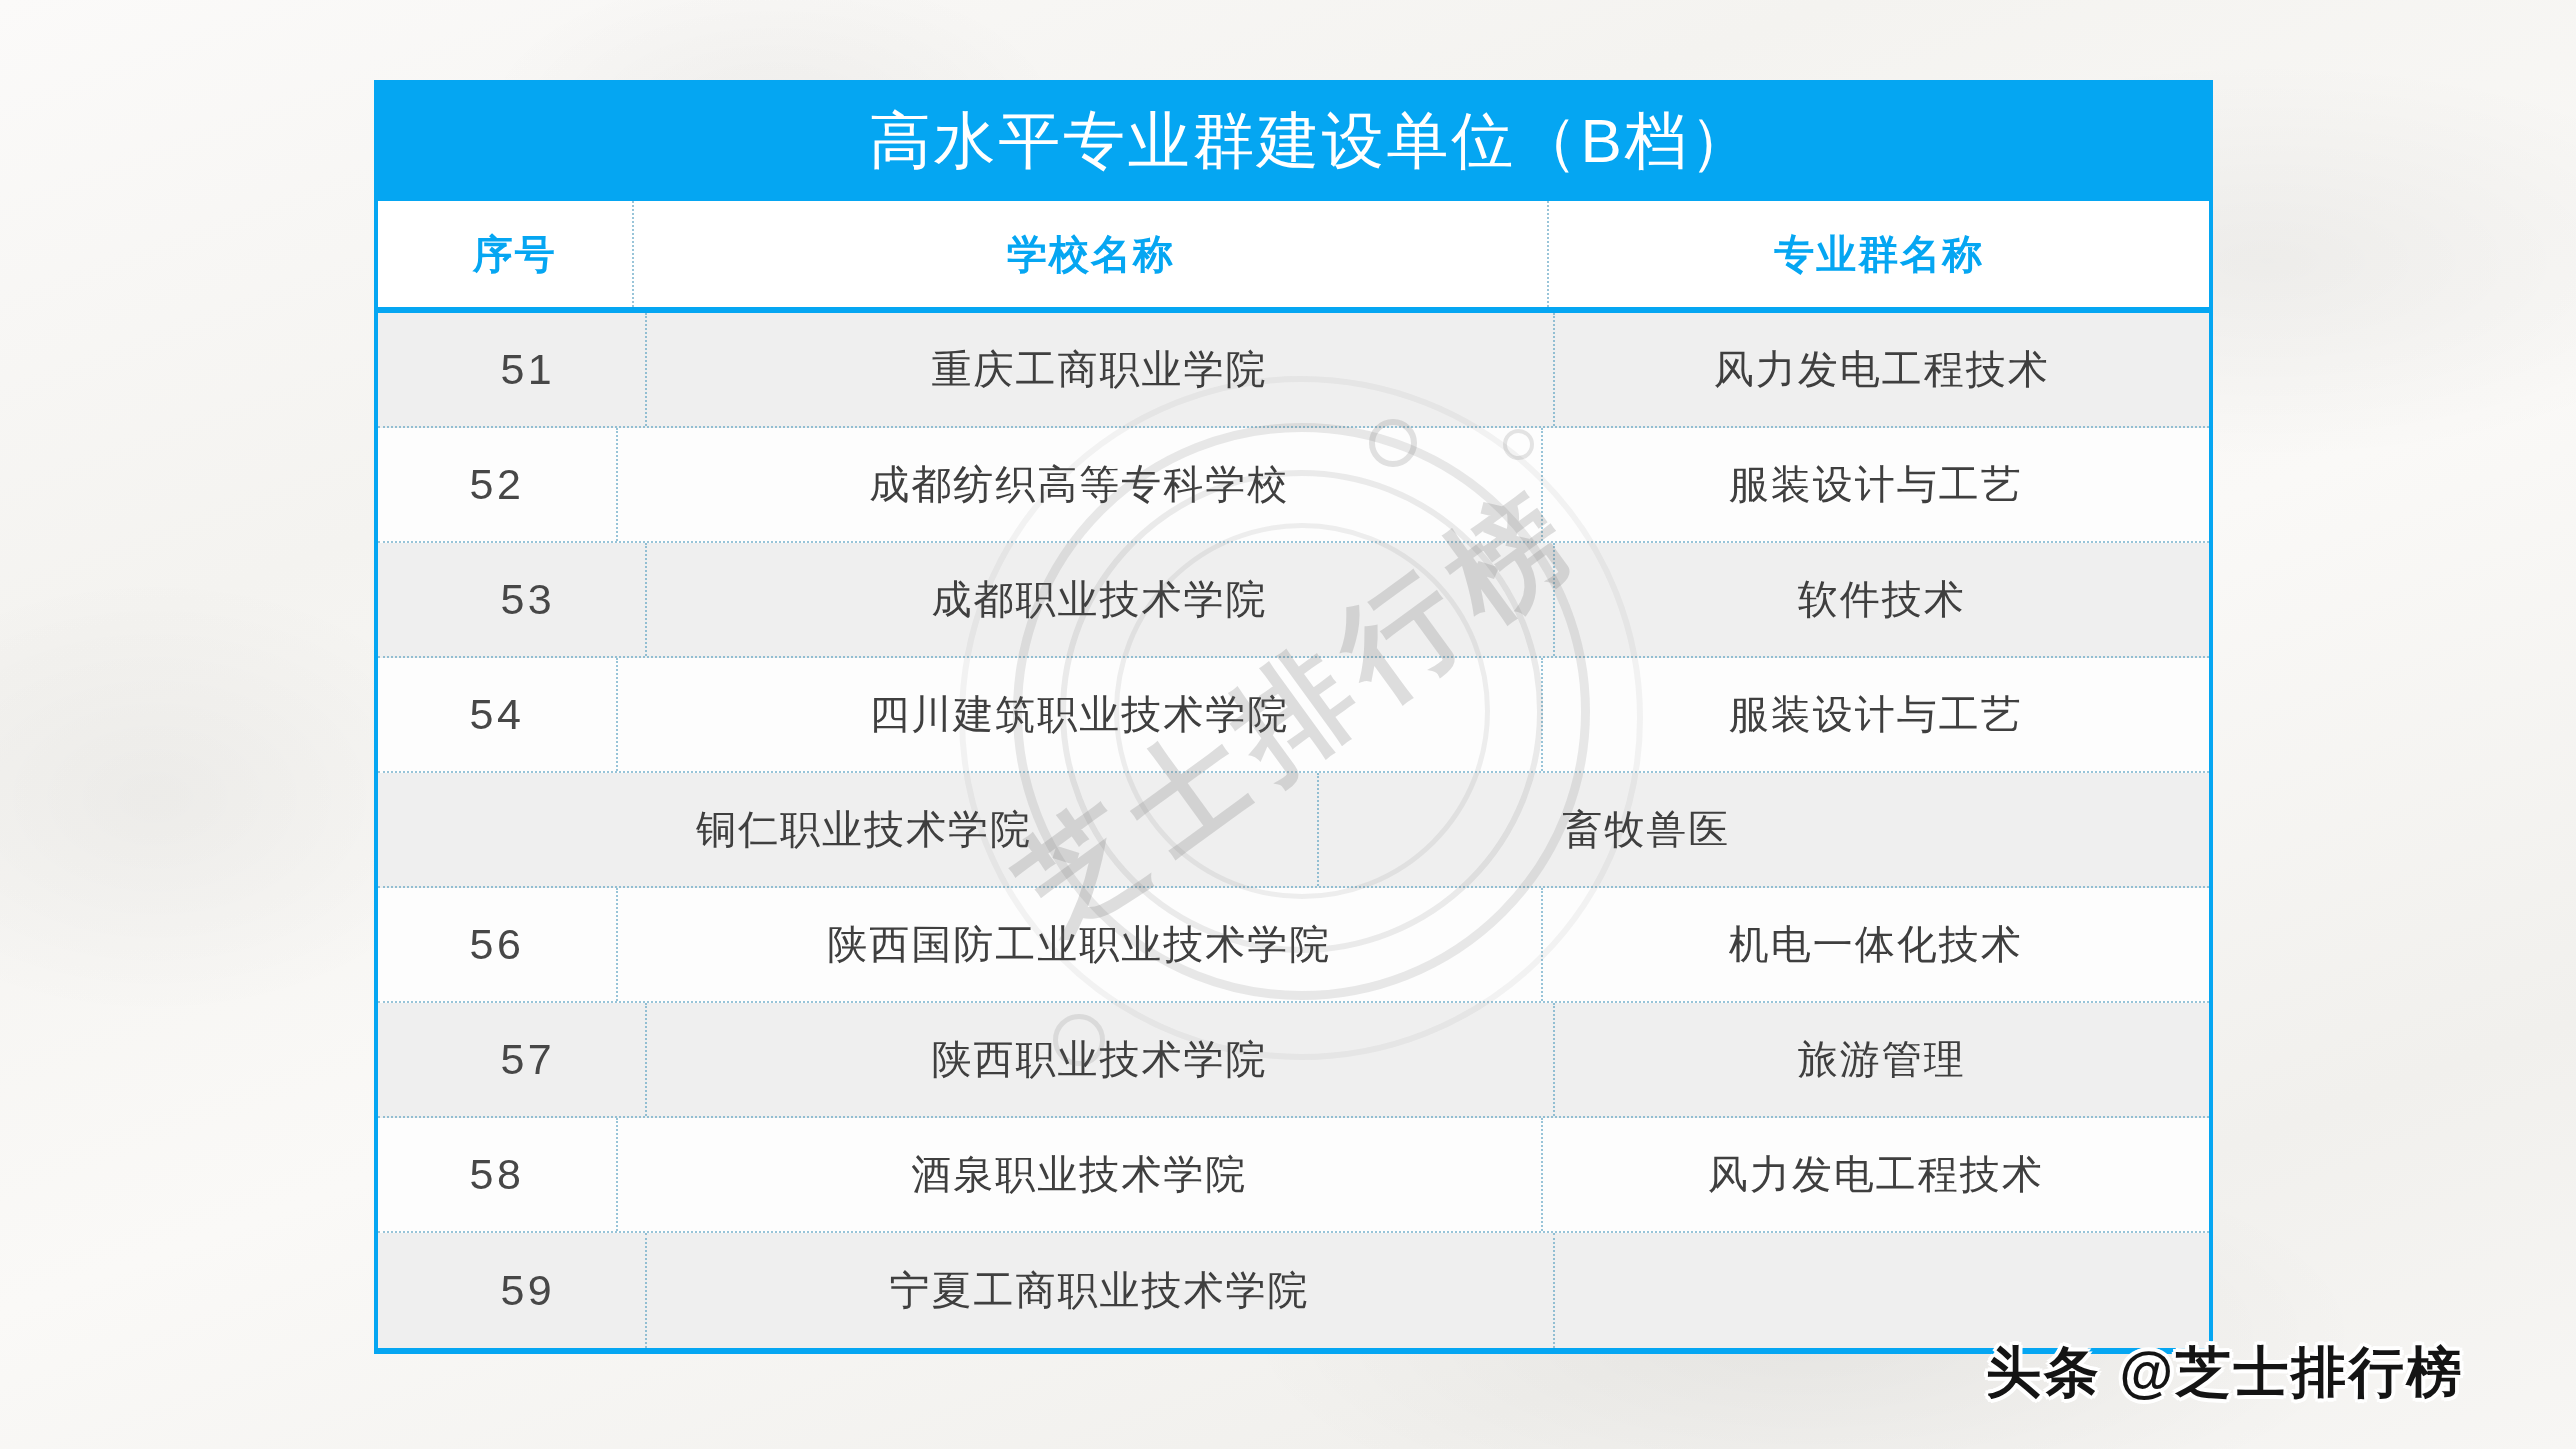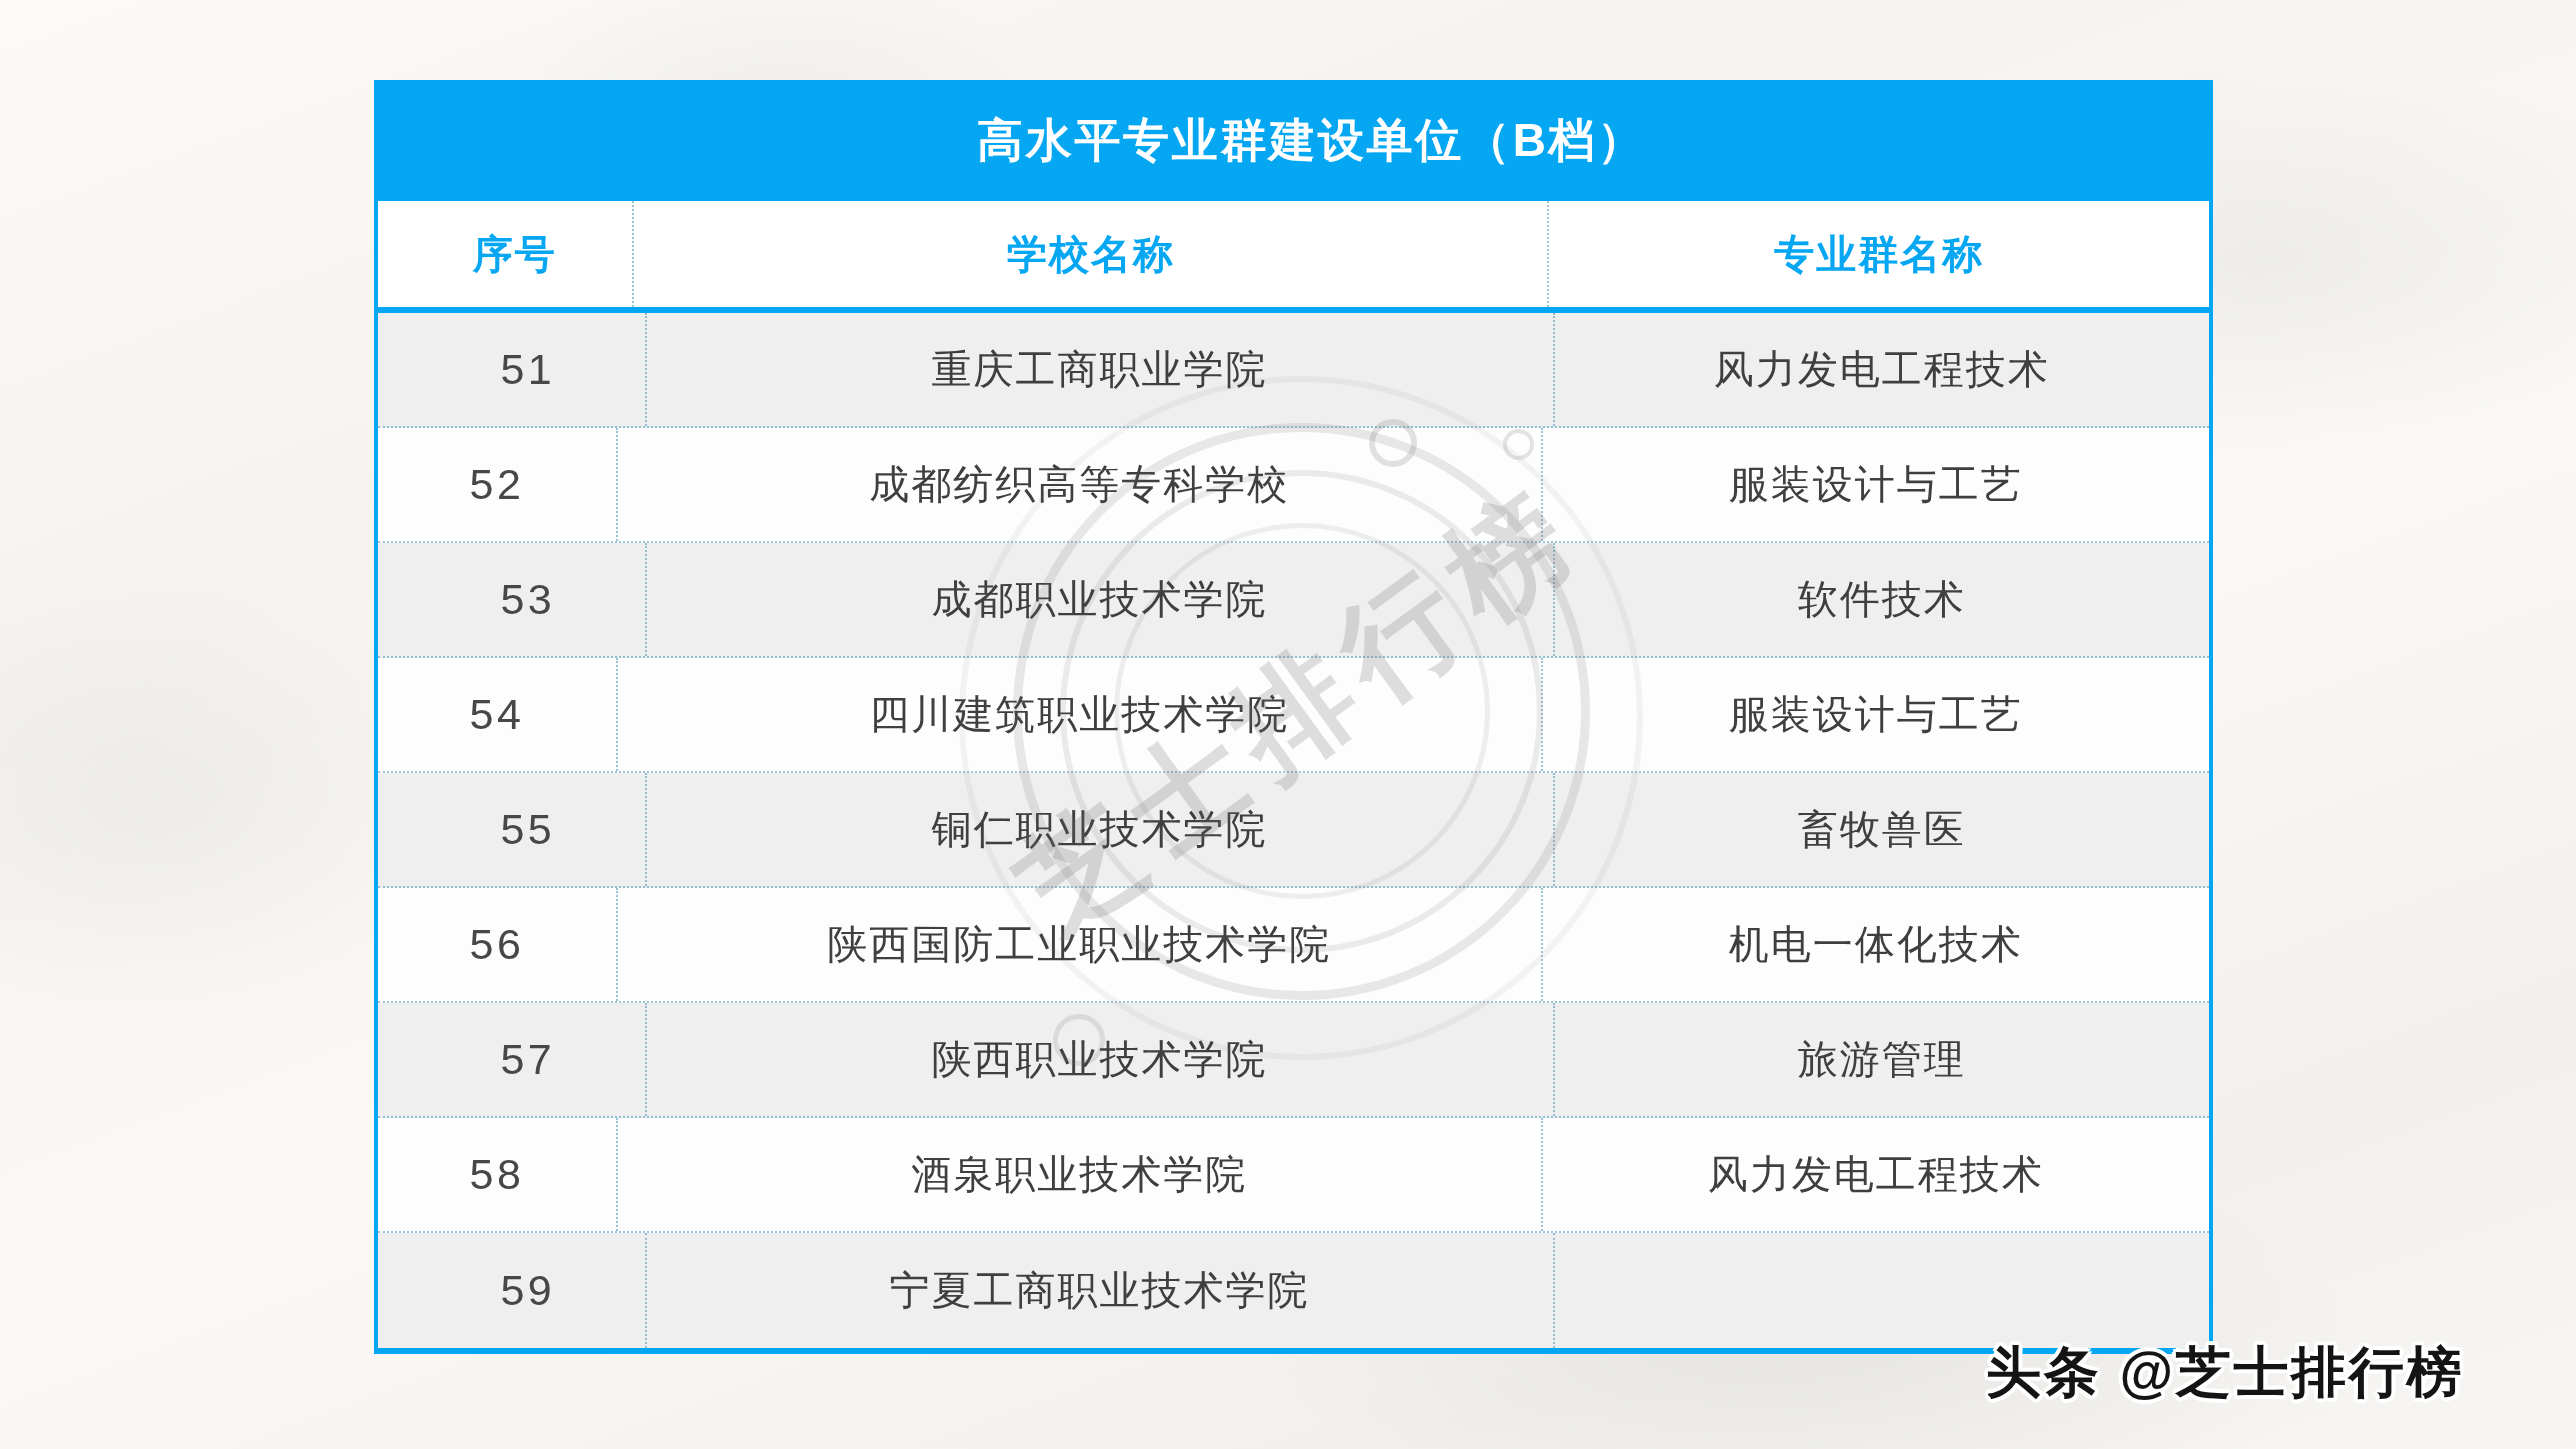--- a/index.html
+++ b/index.html
@@ -29,21 +29,21 @@
     border-left:4px solid var(--accent);
     border-right:4px solid var(--accent);
     border-bottom:6.7px solid var(--accent);
     background:#fff;
   }
   .title-bar{
     height:121px;background:var(--accent);
     display:flex;align-items:center;justify-content:center;
   }
   .title-bar span{
-    color:#fff;font-size:46px;font-weight:bold;letter-spacing:2.7px;margin-left:36px;
+    color:#fff;font-size:62px;font-weight:normal;letter-spacing:2.7px;margin-left:36px;
   }
   .header-row{
     height:112px;background:#ffffff;display:flex;
     border-bottom:6px solid var(--accent);
     padding-left:19px;
   }
   .header-row .cell{
     color:var(--accent);font-size:40px;font-weight:bold;letter-spacing:2px;
   }
   .cell{
@@ -123,21 +123,20 @@
           <div class="cell c1">53</div>
           <div class="cell c2">成都职业技术学院</div>
           <div class="cell c3">软件技术</div>
         </div>
         <div class="row">
           <div class="cell c1">54</div>
           <div class="cell c2">四川建筑职业技术学院</div>
           <div class="cell c3">服装设计与工艺</div>
         </div>
         <div class="row alt">
-          <div class="cell c1">55</div>
           <div class="cell c2">铜仁职业技术学院</div>
           <div class="cell c3">畜牧兽医</div>
         </div>
         <div class="row">
           <div class="cell c1">56</div>
           <div class="cell c2">陕西国防工业职业技术学院</div>
           <div class="cell c3">机电一体化技术</div>
         </div>
         <div class="row alt">
           <div class="cell c1">57</div>

